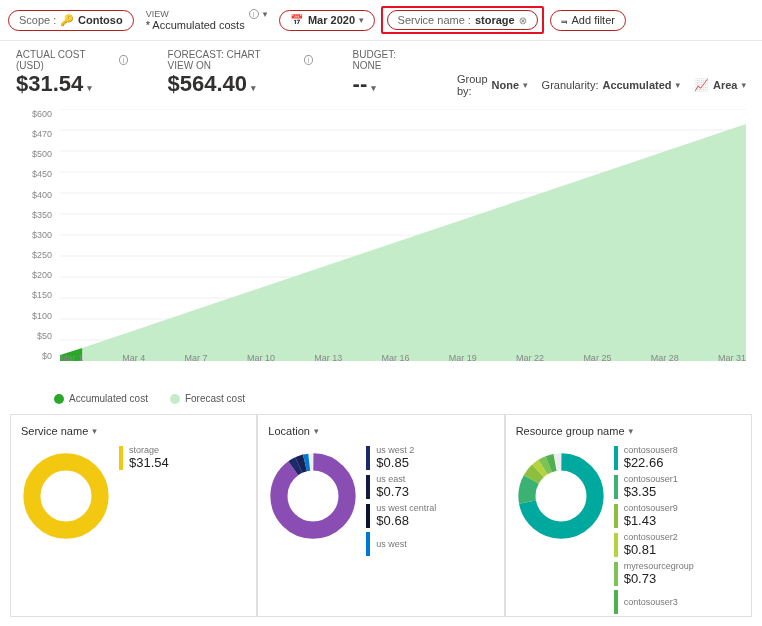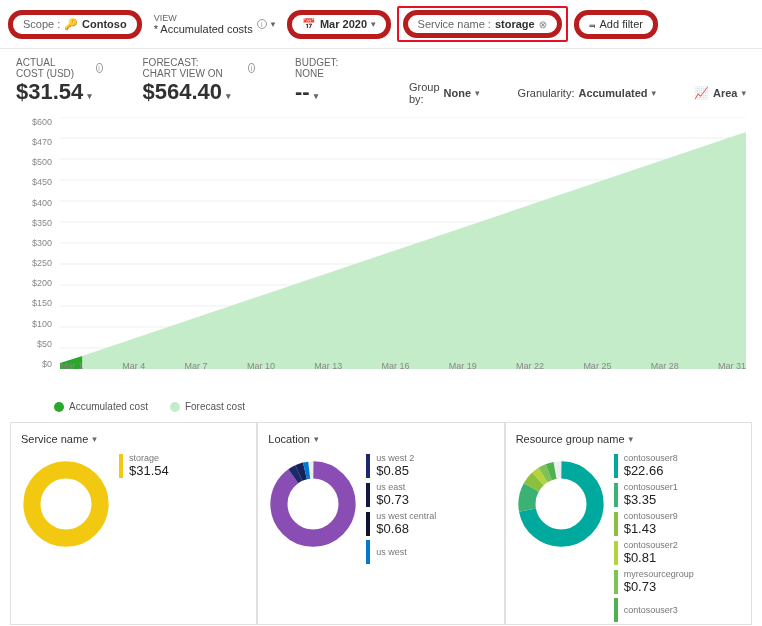--- a/index.html
+++ b/index.html
@@ -15,38 +15,38 @@
       gap: 6px;
       padding: 6px 8px;
       border-bottom: 1px solid #eaeaea;
       align-items: center;
       flex-wrap: wrap;
     }
     .pill {
       display: inline-flex;
       align-items: center;
       gap: 4px;
-      border: 5px solid #b91c1c;
+      border: 1px solid #b91c1c;
       border-radius: 14px;
       padding: 3px 10px;
       background: #fff;
       font-size: 11px;
       cursor: pointer;
       white-space: nowrap;
     }
     .pill .lbl { color: #666; }
     .pill .val { font-weight: 600; }
     .redbox {
       border: 2px solid #e81123;
       border-radius: 2px;
       padding: 2px 4px;
     }
     .view-block {
       display: flex;
-      align-items: center;
+      align-items: flex-start;
       gap: 4px;
       padding: 2px 6px;
       font-size: 11px;
     }
     .view-block .tiny { font-size: 9px; color: #666; display:block;}
     .chev { font-size: 9px; color: #666; }
     .summary-row {
       display: flex;
       gap: 40px;
       padding: 8px 16px 6px 16px;
@@ -57,21 +57,21 @@
     .metric .mval { font-size: 22px; font-weight: 600; display:flex; align-items:baseline; gap:4px;}
     .info-dot { width:10px;height:10px;border-radius:50%;border:1px solid #999;display:inline-flex;align-items:center;justify-content:center;font-size:7px;color:#999;}
     .right-controls {
       margin-left: auto;
       display: flex;
       gap: 14px;
       font-size: 11px;
       color: #444;
       align-items: center;
     }
-    .right-controls .ctl { cursor: pointer; display:flex; gap:4px; align-items:center;margin-left:24px;}
+    .right-controls .ctl { cursor: pointer; display:flex; gap:4px; align-items:center;}
     
     .chart {
       position: relative;
       height: 280px;
       margin: 6px 16px 2px 16px;
     }
     .yaxis {
       position: absolute; left: 0; top: 0; bottom: 28px; width: 40px;
       display: flex; flex-direction: column; justify-content: space-between;
       font-size: 9px; color: #888; text-align: right;

